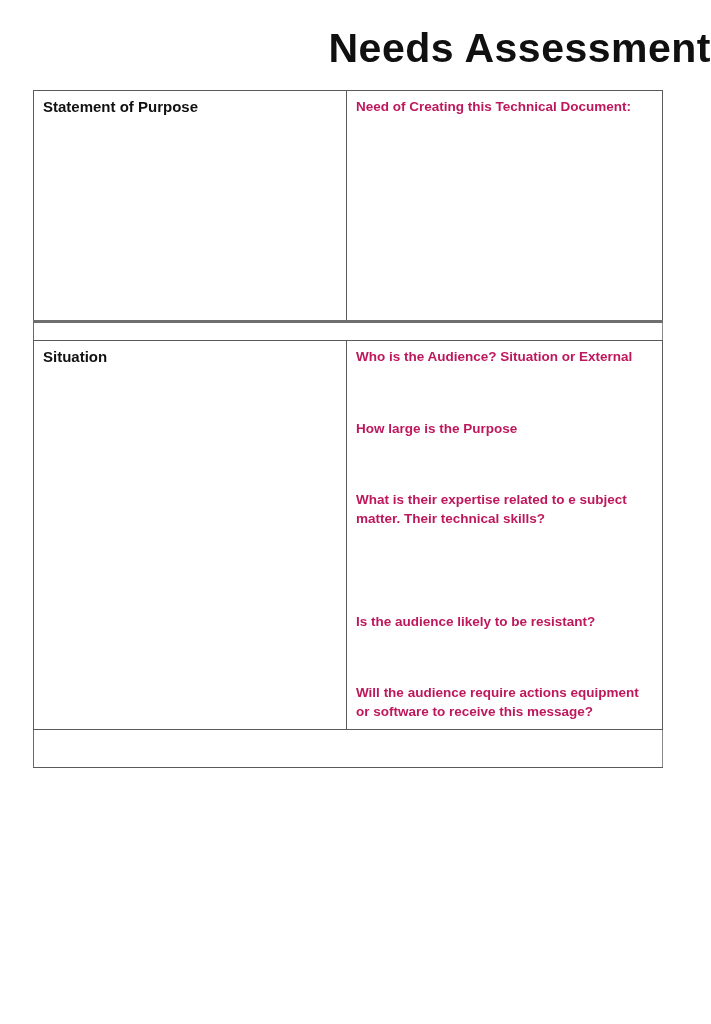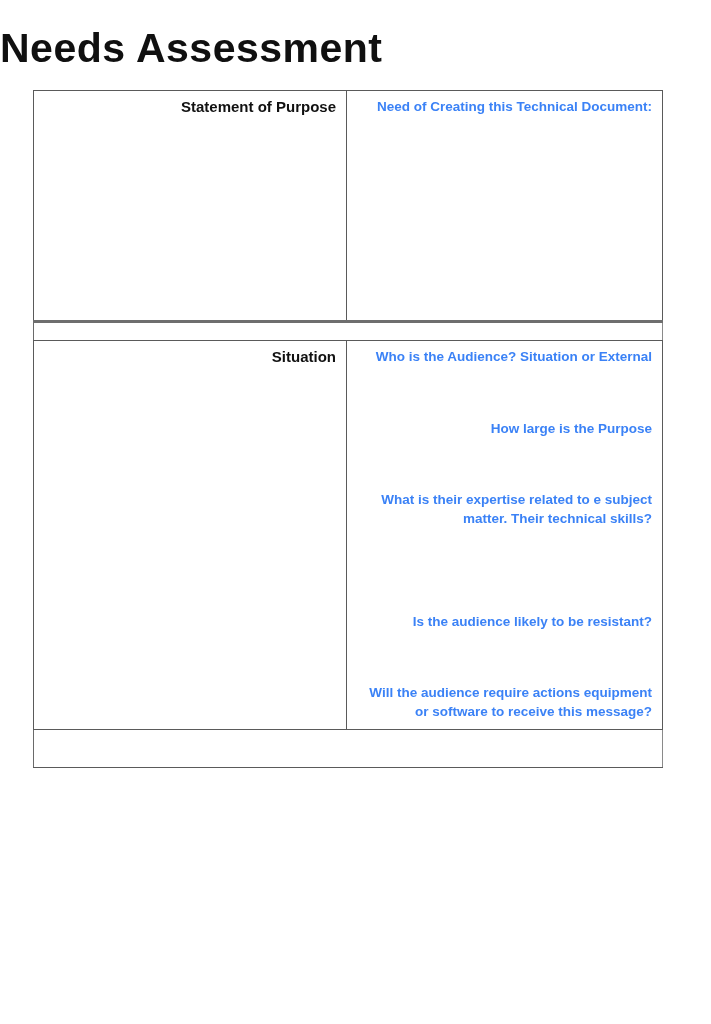--- a/index.html
+++ b/index.html
@@ -11,41 +11,41 @@
     width: 711px;
     height: 1024px;
     position: relative;
     font-family: "Liberation Sans", sans-serif;
     color: #161616;
     overflow: hidden;
   }
   .page-title {
     margin-top: 22px;
     height: 52px;
-    text-align: left;
+    text-align: right;
     font-size: 41px;
     font-weight: 600;
     letter-spacing: 0.5px;
     color: #101010;
     line-height: 52px;
+    margin-left: 36px;
   }
   table.na-table {
     border-collapse: collapse;
     table-layout: fixed;
     margin-left: 33px;
     margin-top: 16px;
     width: 629px;
   }
   table.na-table td {
     border: 1px solid #5a5a5a;
     vertical-align: top;
     padding: 7px 10px 8px 9px;
     box-sizing: border-box;
     background: #ffffff;
-    text-align: right;
   }
   col.c1 { width: 313px; }
   col.c2 { width: 316px; }
 
   tr.row-a td { height: 231px; border-bottom: 3px solid #6e6e6e; }
   tr.row-b td { height: 366px; }
   tr.row-c td { height: 182px; }
 
   tr.spacer td {
     padding: 0;
@@ -58,21 +58,21 @@
   .section-header {
     font-size: 15px;
     font-weight: bold;
     color: #111111;
     line-height: 1.25;
   }
   .q {
     font-size: 13.5px;
     font-weight: bold;
     line-height: 1.38;
-    color: #3b82f6;
+    color: #be185d;
     margin: 0 0 53px 0;
     max-width: 298px;
   }
   .q:last-child { margin-bottom: 0; }
   tr.row-b .questions-cell .q:nth-child(3) { margin-bottom: 84px; }
 </style>
 </head>
 <body>
 
 <div class="page-title">Needs Assessment</div>

